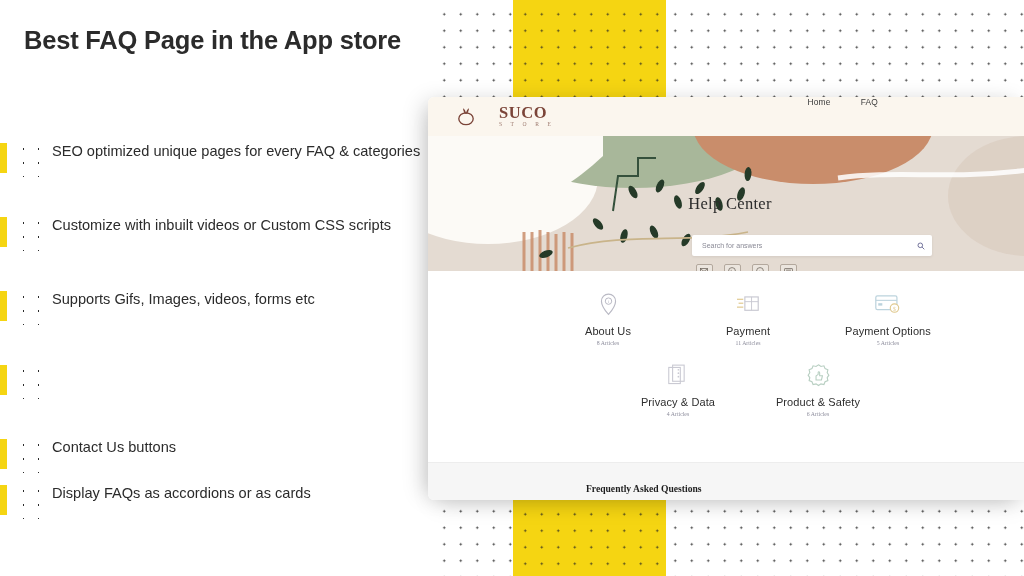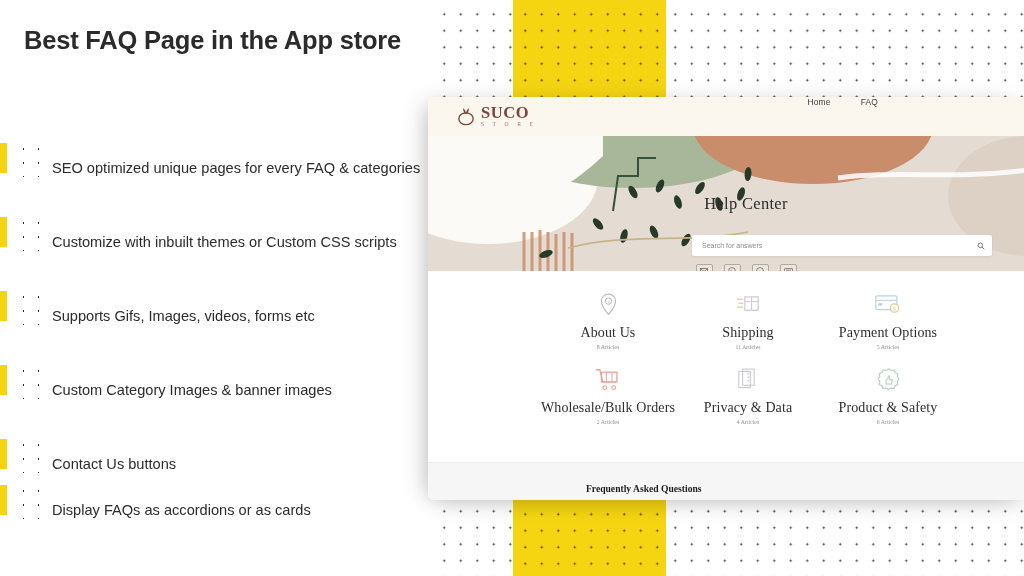--- a/index.html
+++ b/index.html
@@ -60,21 +60,21 @@
 
   #bullets {
     position: absolute;
     left: 0; top: 135px;
     width: 432px;
   }
 
   .bullet {
     position: relative;
     display: flex;
-    align-items: flex-end;
+    align-items: flex-start;
     min-height: 40px;
   }
   .bullet-marker {
     position: relative;
     flex: 0 0 52px;
     height: 46px;
   }
   .marker-bar {
     position: absolute;
     left: 0; top: 8px;
@@ -116,21 +116,21 @@
     position: relative;
     height: 39px;
     background: #FBF6EE;
     display: flex;
     align-items: center;
   }
   #brand {
     display: flex;
     align-items: center;
     margin-left: 29px;
-    gap: 6px;
+    gap: 24px;
   }
   #brand-mark { width: 18px; height: 19px; display: block; }
   #brand-words { line-height: 1; }
   #brand-name {
     font-family: "Liberation Serif", serif;
     font-weight: bold;
     font-size: 16.5px;
     letter-spacing: 0.6px;
     color: #7B4438;
   }
@@ -166,25 +166,25 @@
   #hero-title {
     position: absolute;
     left: 0; right: 0; top: 58px;
     text-align: center;
     font-family: "Liberation Serif", serif;
     font-size: 16.5px;
     color: #2c2c2c;
     letter-spacing: 0.3px;
     z-index: 3;
   }
-  #hero-title span { position: relative; left: 18px; }
+  #hero-title span { position: relative; left: 2px; }
   #search-row {
     position: absolute;
     left: 264px; top: 99px;
-    width: 300px;
+    width: 240px;
     z-index: 3;
   }
   #search-box {
     position: relative;
     height: 21px;
     background: #ffffff;
     border-radius: 2px;
     display: flex;
     align-items: center;
     box-shadow: 0 1px 3px rgba(0,0,0,0.08);
@@ -242,22 +242,22 @@
     text-align: center;
     cursor: pointer;
   }
   .cat-icon {
     height: 30px;
     display: flex;
     align-items: center;
     justify-content: center;
   }
   .cat-title {
-    font-family: Liberation Serif, serif;
-    font-size: 14px;
+    font-family: Liberation Sans, sans-serif;
+    font-size: 11px;
     color: #2e2e2e;
     margin-top: 6px;
     letter-spacing: 0.1px;
   }
   .cat-count {
     font-family: "Liberation Serif", serif;
     font-size: 5.8px;
     color: #8d8d9c;
     margin-top: 3px;
   }
@@ -306,37 +306,36 @@
           <div class="marker-dots"></div>
         </div>
         <div class="bullet-text">SEO optimized unique pages for every FAQ &amp; categories</div>
       </div>
 
       <div class="bullet" style="margin-bottom:28px;">
         <div class="bullet-marker">
           <div class="marker-bar"></div>
           <div class="marker-dots"></div>
         </div>
-        <div class="bullet-text">Customize with inbuilt themes or Custom CSS scripts</div>
+        <div class="bullet-text">Customize with inbuilt videos or Custom CSS scripts</div>
       </div>
 
       <div class="bullet" style="margin-bottom:28px;">
         <div class="bullet-marker">
           <div class="marker-bar"></div>
           <div class="marker-dots"></div>
         </div>
         <div class="bullet-text">Supports Gifs, Images, videos, forms  etc</div>
       </div>
 
       <div class="bullet" style="margin-bottom:28px;">
         <div class="bullet-marker">
           <div class="marker-bar"></div>
           <div class="marker-dots"></div>
         </div>
-        <div class="bullet-text">Custom Category Images &amp; banner images</div>
       </div>
 
       <div class="bullet">
         <div class="bullet-marker">
           <div class="marker-bar"></div>
           <div class="marker-dots"></div>
         </div>
         <div class="bullet-text">Contact Us buttons</div>
       </div>
 
@@ -466,21 +465,21 @@
           <div class="cat-icon">
             <svg width="24" height="22" viewBox="0 0 30 28">
               <rect x="11" y="5" width="17" height="17" fill="none" stroke="#c9c9d2" stroke-width="1.5"></rect>
               <line x1="19.5" y1="5" x2="19.5" y2="22" stroke="#c9c9d2" stroke-width="1.2"></line>
               <line x1="11" y1="11" x2="28" y2="11" stroke="#c9c9d2" stroke-width="1.2"></line>
               <line x1="1" y1="8" x2="9" y2="8" stroke="#e0c98f" stroke-width="1.5"></line>
               <line x1="3" y1="13" x2="9" y2="13" stroke="#e0c98f" stroke-width="1.5"></line>
               <line x1="1" y1="18" x2="9" y2="18" stroke="#e0c98f" stroke-width="1.5"></line>
             </svg>
           </div>
-          <div class="cat-title">Shipping</div>
+          <div class="cat-title">Payment</div>
           <div class="cat-count">11 Articles</div>
         </div>
 
 
         <div class="cat-card">
           <div class="cat-icon">
             <svg width="26" height="20" viewBox="0 0 32 24">
               <rect x="1" y="2" width="26" height="17" rx="2" fill="none" stroke="#bcd3dd" stroke-width="1.5"></rect>
               <line x1="1" y1="7.5" x2="27" y2="7.5" stroke="#bcd3dd" stroke-width="1.3"></line>
               <rect x="4" y="11" width="5" height="3" fill="#bcd3dd"></rect>
@@ -489,34 +488,20 @@
             </svg>
           </div>
           <div class="cat-title">Payment Options</div>
           <div class="cat-count">5 Articles</div>
         </div>
 
       </div>
 
       <div class="cat-row row2">
 
-        <div class="cat-card">
-          <div class="cat-icon">
-            <svg width="26" height="23" viewBox="0 0 32 28">
-              <path d="M1 2 L6 2 L9.5 17 L26 17" fill="none" stroke="#E8A49A" stroke-width="1.6"></path>
-              <rect x="8" y="5" width="19" height="12" fill="none" stroke="#E8A49A" stroke-width="1.6"></rect>
-              <line x1="14" y1="5" x2="14" y2="17" stroke="#E8A49A" stroke-width="1.2"></line>
-              <line x1="21" y1="5" x2="21" y2="17" stroke="#E8A49A" stroke-width="1.2"></line>
-              <circle cx="12" cy="24" r="2.3" fill="none" stroke="#E8A49A" stroke-width="1.5"></circle>
-              <circle cx="23" cy="24" r="2.3" fill="none" stroke="#E8A49A" stroke-width="1.5"></circle>
-            </svg>
-          </div>
-          <div class="cat-title">Wholesale/Bulk Orders</div>
-          <div class="cat-count">2 Articles</div>
-        </div>
 
         <div class="cat-card">
           <div class="cat-icon">
             <svg width="20" height="23" viewBox="0 0 26 29">
               <rect x="1" y="4" width="15" height="21" fill="none" stroke="#c9c9d2" stroke-width="1.4"></rect>
               <rect x="6" y="1" width="15" height="21" fill="none" stroke="#c9c9d2" stroke-width="1.4"></rect>
               <circle cx="13.5" cy="7" r="1.1" fill="#c9c9d2"></circle>
               <circle cx="13.5" cy="11.5" r="1.1" fill="#c9c9d2"></circle>
               <circle cx="13.5" cy="16" r="1.1" fill="#c9c9d2"></circle>
             </svg>

